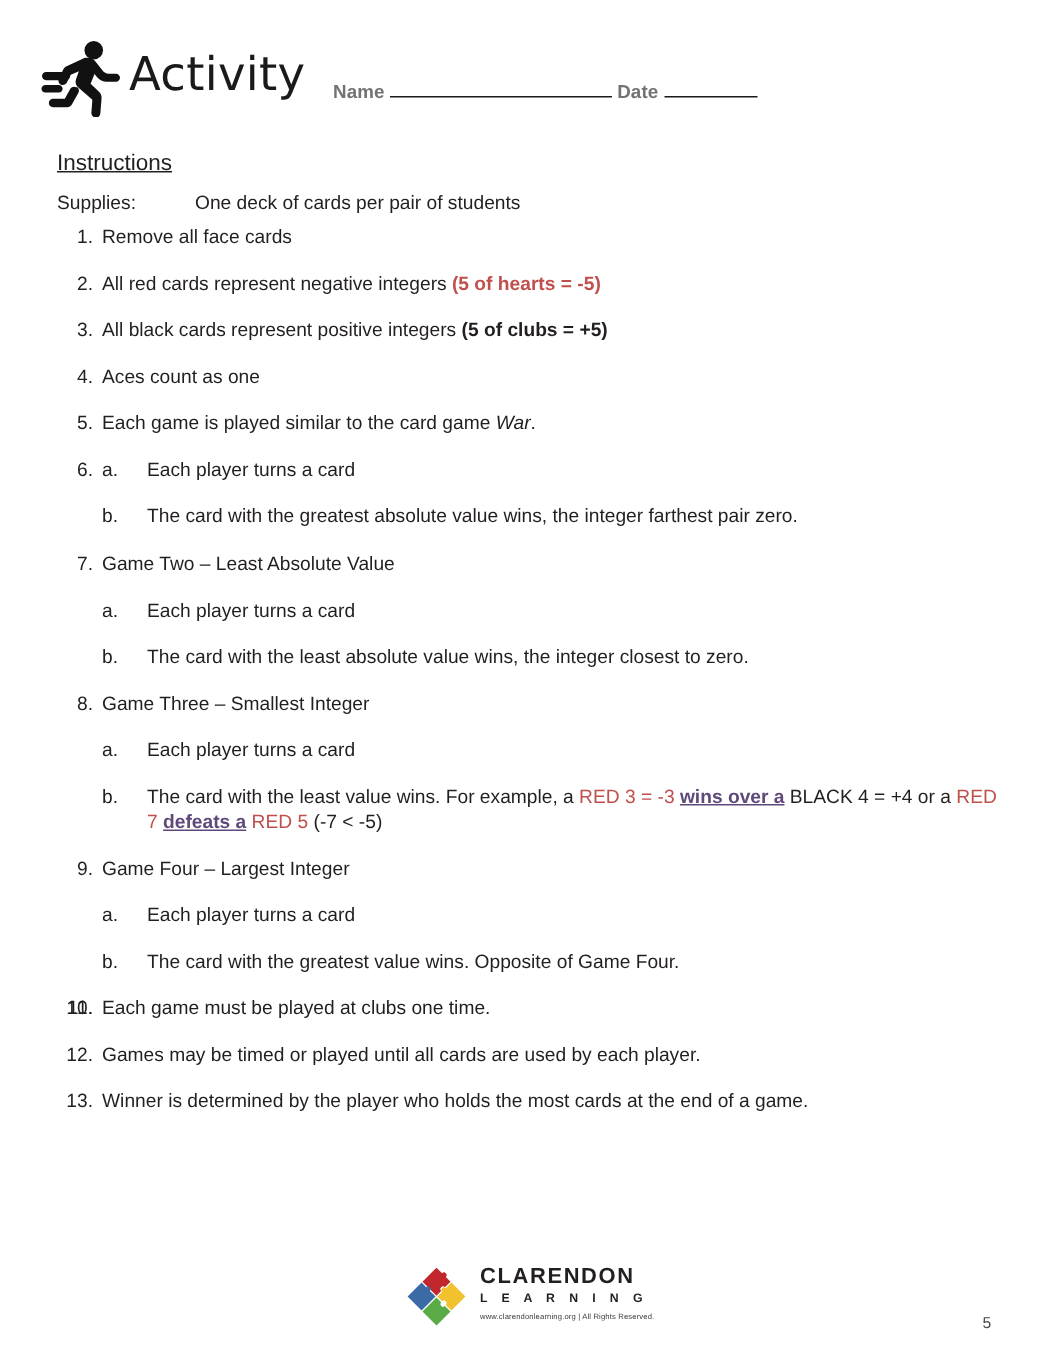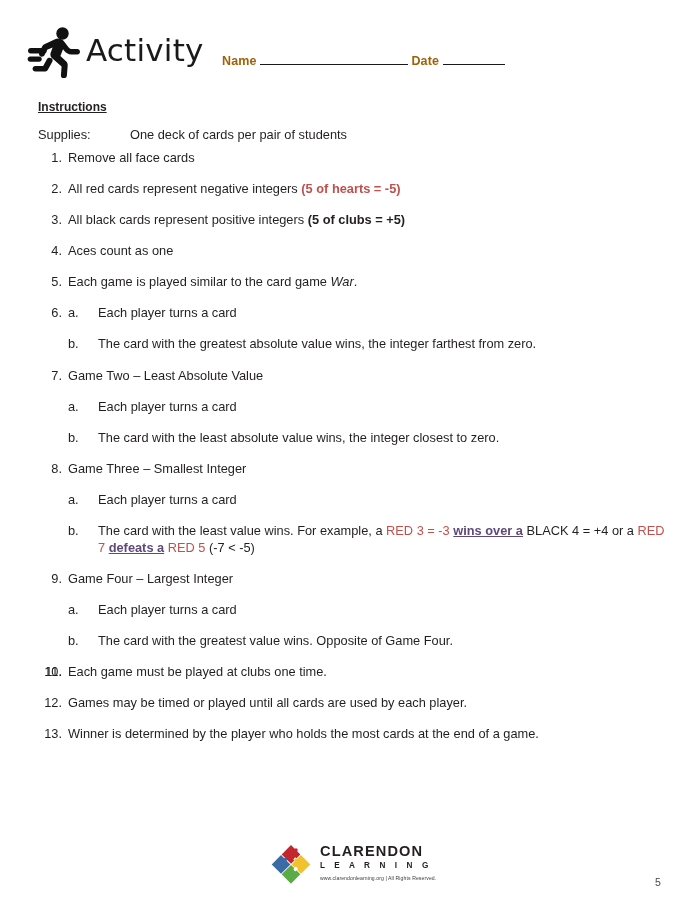--- a/index.html
+++ b/index.html
@@ -47,21 +47,21 @@
     color: #1a1a1a;
     font-weight: 400;
     font-family: "DejaVu Sans", sans-serif;
   }
   .namedate {
     position: absolute;
     left: 222px;
     top: 28px;
     font-size: 12.5px;
     font-weight: bold;
-    color: #a16207;
+    color: #737373;
     white-space: nowrap;
     letter-spacing: 0.1px;
   }
   .namedate .rule {
     display: inline-block;
     border-bottom: 1.4px solid #1a1a1a;
     vertical-align: baseline;
     margin: 0 3px 0 4px;
     height: 12px;
   }
@@ -72,22 +72,22 @@
   .content {
     position: absolute;
     left: 0;
     top: 96px;
     width: 700px;
   }
   .instructions-heading {
     position: absolute;
     left: 38px;
     top: 4px;
-    font-size: 12px;
-    font-weight: bold;
+    font-size: 15px;
+    font-weight: normal;
     text-decoration: underline;
     color: #231f20;
   }
 
   .supplies {
     position: absolute;
     left: 38px;
     top: 31px;
     font-size: 12.8px;
     color: #231f20;
@@ -246,21 +246,21 @@
     </div>
 
     <ol class="main-list" id="main-list">
         <li><span class="num">1.</span><span><span>Remove all face cards</span></span></li>
         <li><span class="num">2.</span><span><span>All red cards represent negative integers </span><span class="red-bold">(5 of hearts = -5)</span></span></li>
         <li><span class="num">3.</span><span><span>All black cards represent positive integers </span><span class="blk-bold">(5 of clubs = +5)</span></span></li>
         <li><span class="num">4.</span><span><span>Aces count as one</span></span></li>
         <li><span class="num">5.</span><span><span>Each game is played similar to the card game </span><span class="ital">War</span><span>.</span></span></li>
         <li><span class="num">6.</span><ul class="sub-list sub-indent">
             <li><span class="sub-num">a.</span><span><span>Each player turns a card</span></span></li>
-            <li><span class="sub-num">b.</span><span><span>The card with the greatest absolute value wins, the integer farthest from zero.</span></span></li>
+            <li><span class="sub-num">b.</span><span><span>The card with the greatest absolute value wins, the integer farthest pair zero.</span></span></li>
           </ul></li>
         <li><span class="num">7.</span><span><span>Game Two – Least Absolute Value</span></span><ul class="sub-list sub-indent">
             <li><span class="sub-num">a.</span><span><span>Each player turns a card</span></span></li>
             <li><span class="sub-num">b.</span><span><span>The card with the least absolute value wins, the integer closest to zero.</span></span></li>
           </ul></li>
         <li><span class="num">8.</span><span><span>Game Three – Smallest Integer</span></span><ul class="sub-list sub-indent">
             <li><span class="sub-num">a.</span><span><span>Each player turns a card</span></span></li>
             <li><span class="sub-num">b.</span><span><span>The card with the least value wins.  For example, a </span><span class="red">RED 3 = -3</span><span> </span><span class="link-u">wins over a</span><span> BLACK 4 = +4 or a </span><span class="red">RED 7</span><span> </span><span class="link-u">defeats a</span><span> </span><span class="red">RED 5</span><span> (-7 &lt; -5)</span></span></li>
           </ul></li>
         <li><span class="num">9.</span><span><span>Game Four – Largest Integer</span></span><ul class="sub-list sub-indent">

